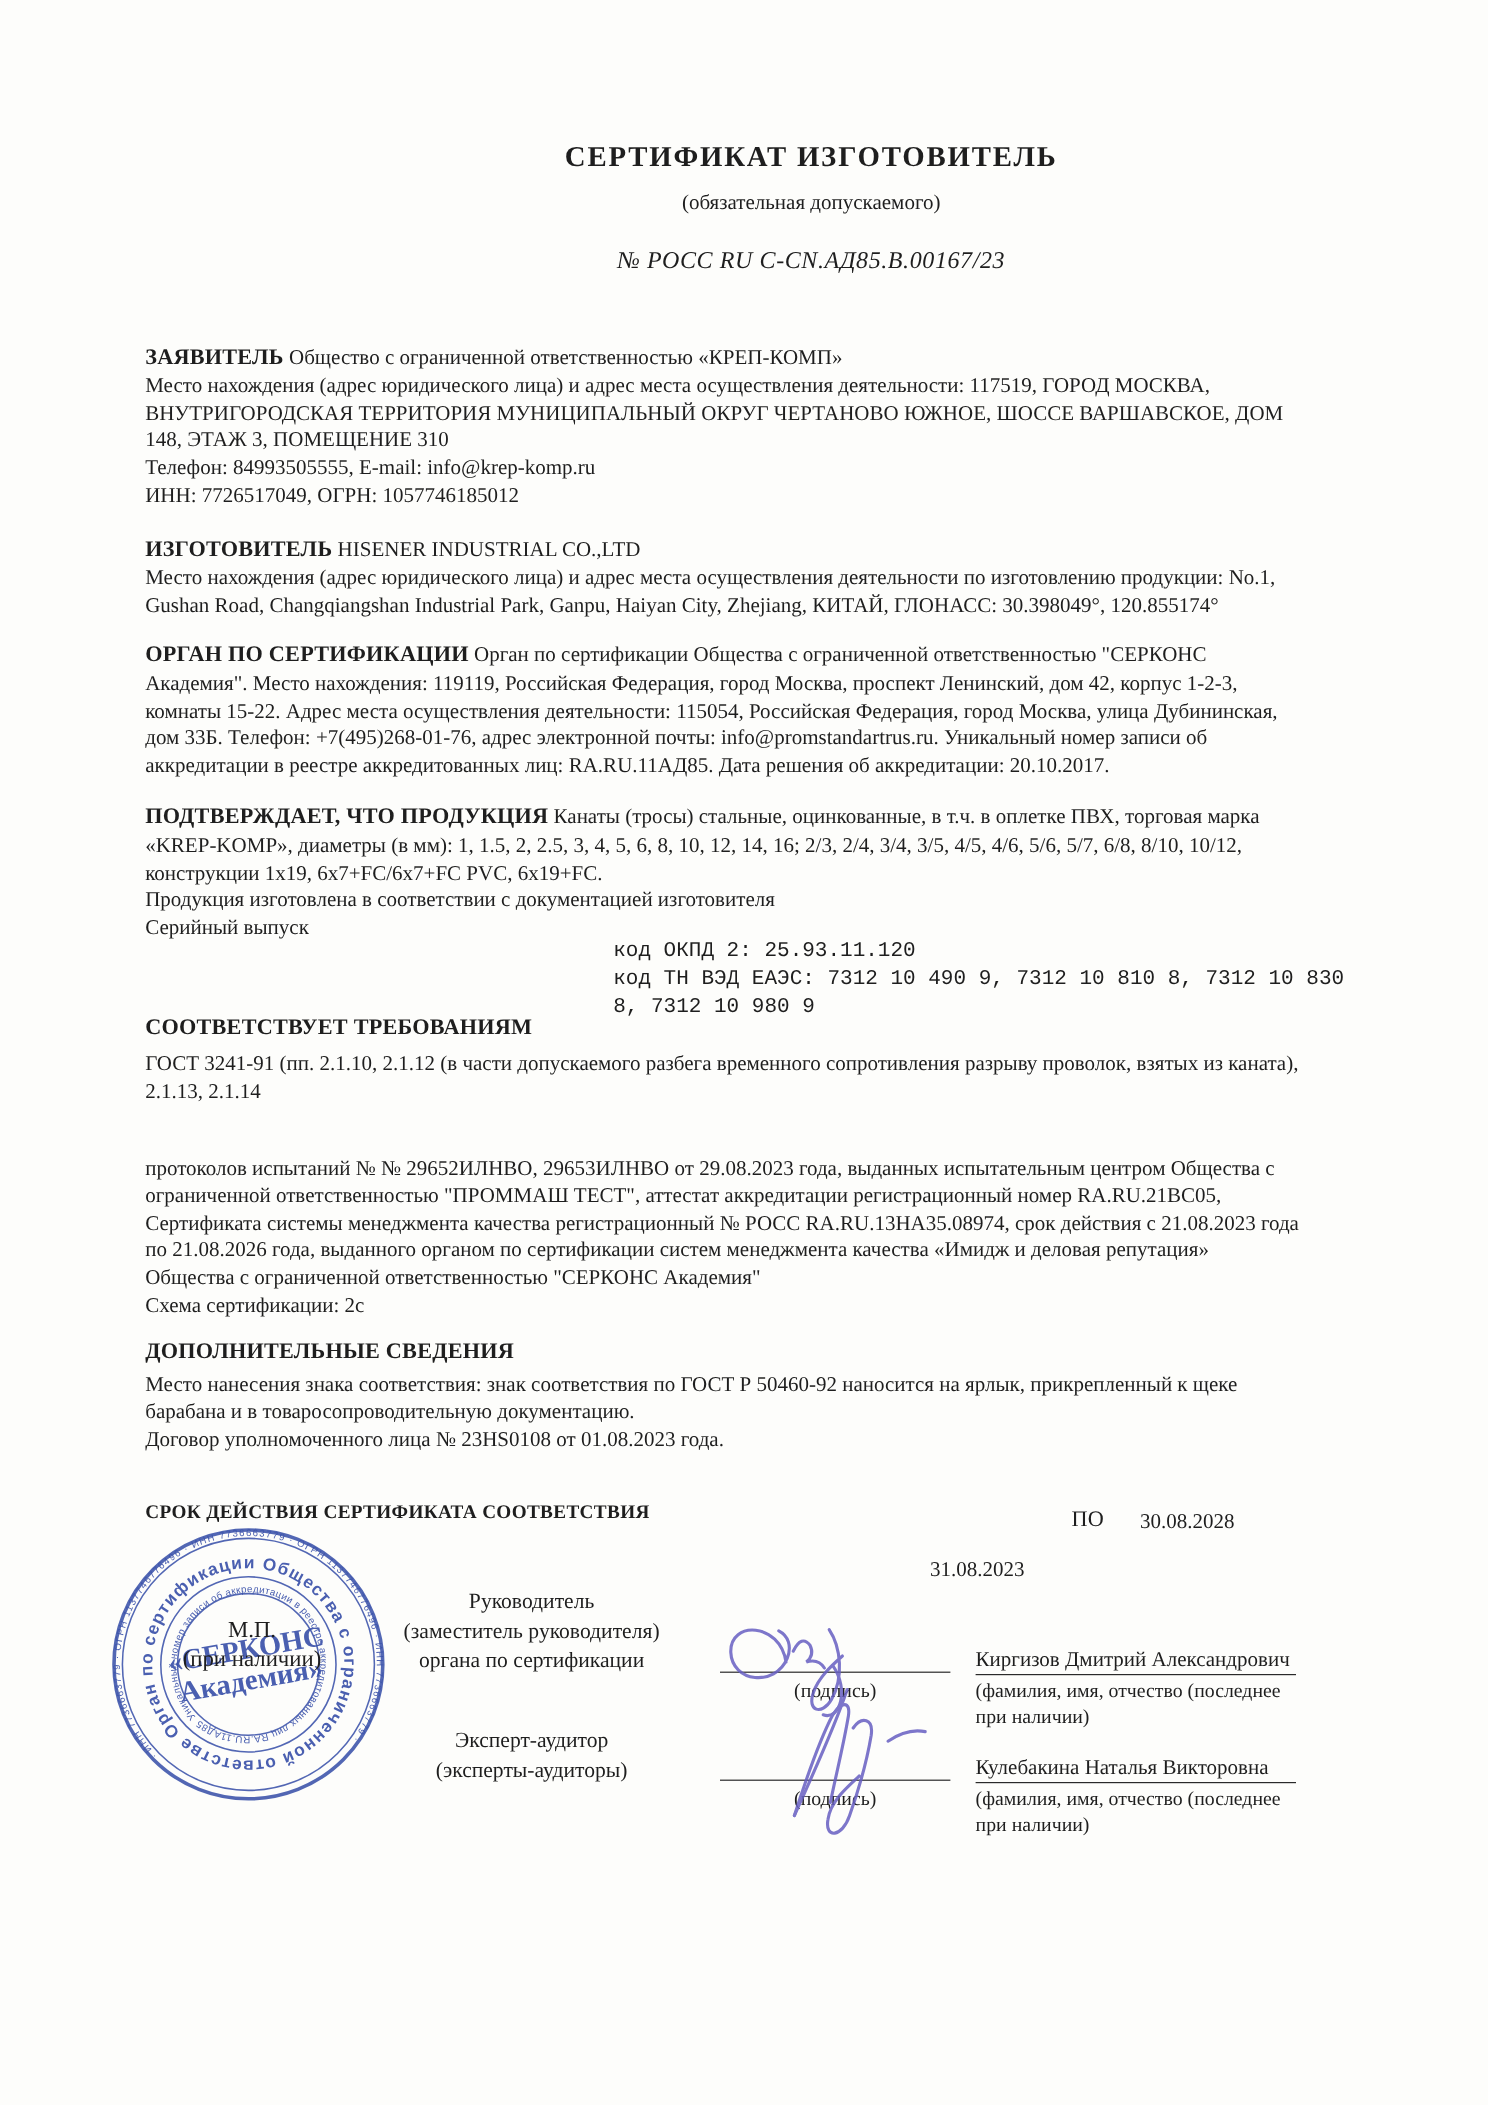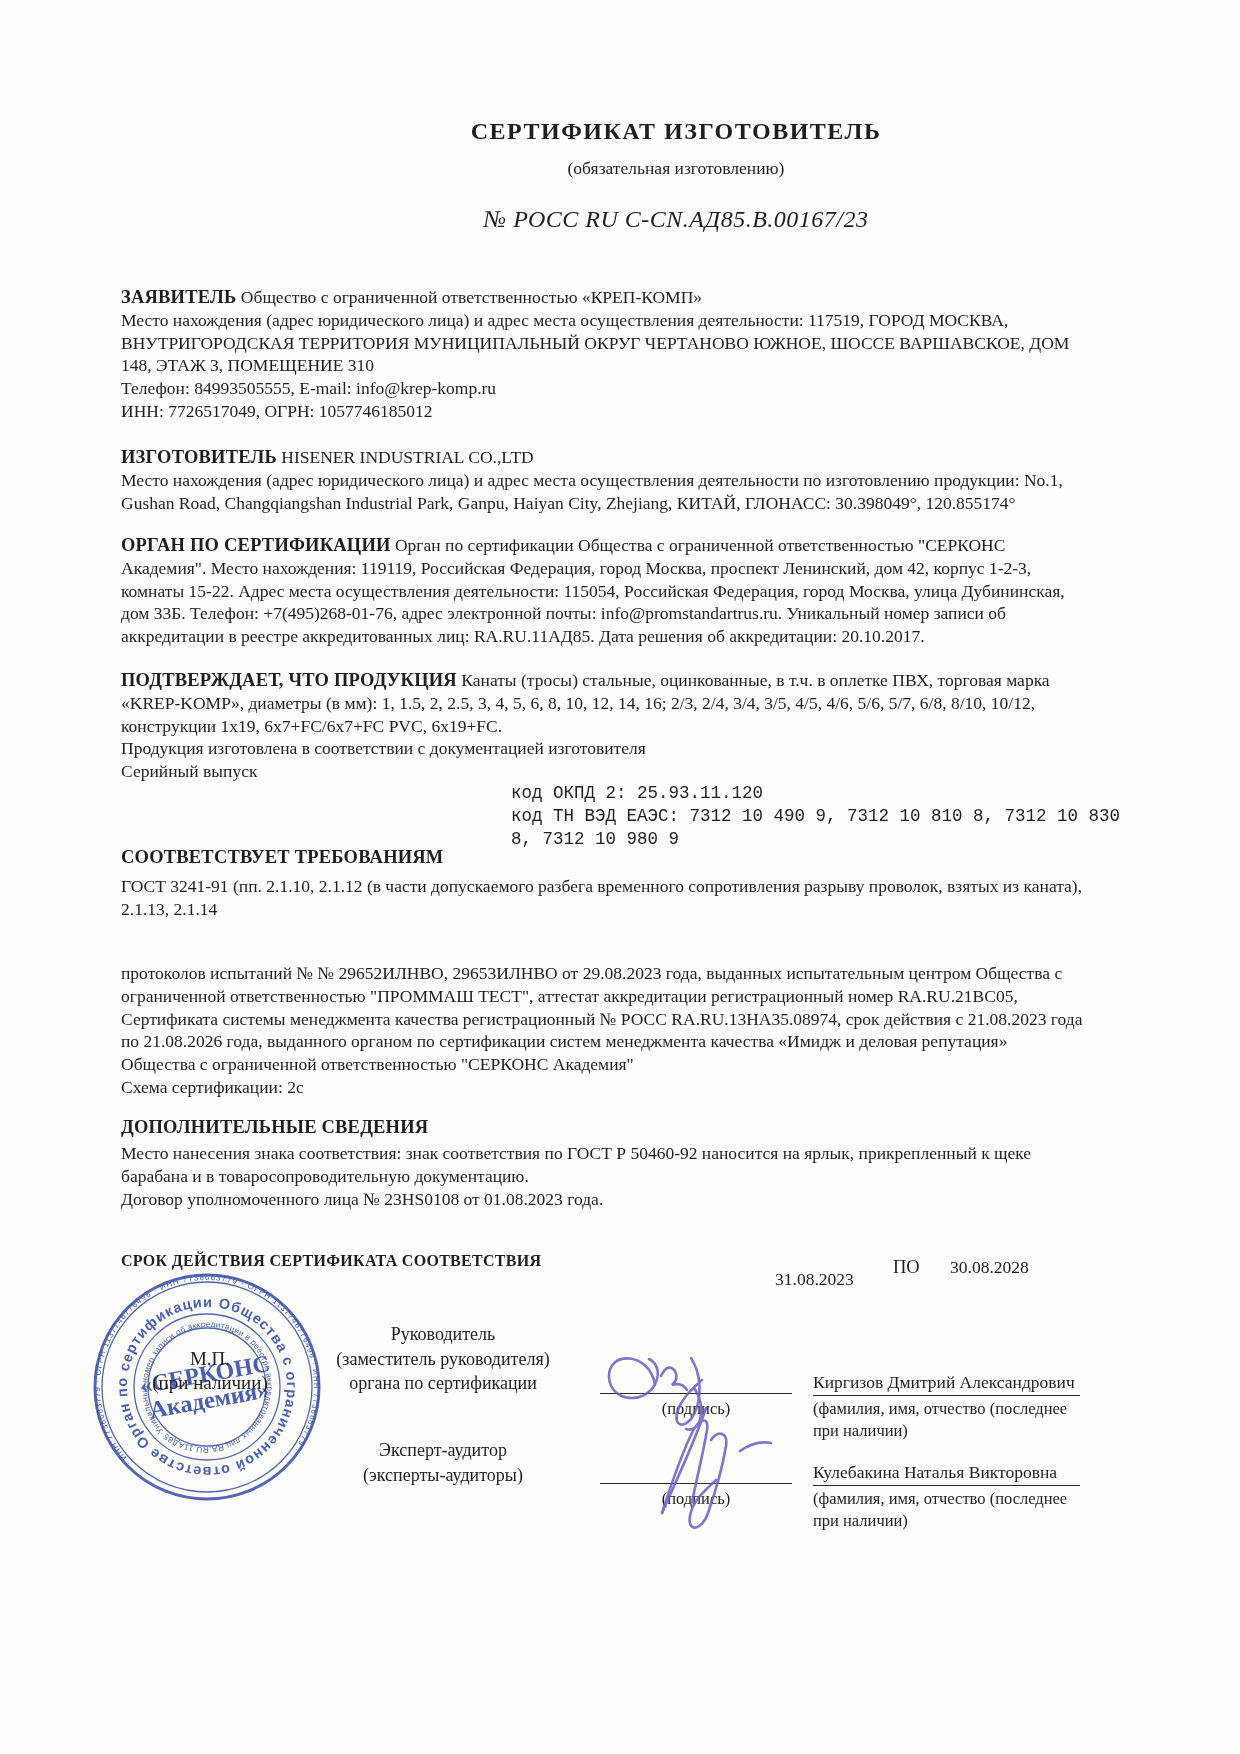--- a/index.html
+++ b/index.html
@@ -10,36 +10,36 @@
     overflow:hidden;
   }
   .abs{position:absolute;}
   .center{text-align:center;}
   .pre{white-space:pre-line;}
   .body-text{font-size:17.5px;line-height:22.8px;}
   .h-run{font-weight:bold;font-size:18.5px;letter-spacing:.2px;}
   .h-block{font-weight:bold;font-size:18.5px;letter-spacing:.2px;}
   .title{font-weight:bold;font-size:24px;letter-spacing:1.5px;}
   .subtitle{font-size:17.5px;}
-  .cert-no{font-style:italic;font-size:24px;letter-spacing:.5px;}
+  .cert-no{font-style:italic;font-size:20px;letter-spacing:.5px;}
   .validity-h{font-weight:bold;font-size:16px;letter-spacing:.3px;}
   .sig-label{font-size:18px;line-height:24.5px;}
   .sig-caption{font-size:16.5px;line-height:21.5px;}
   .sig-name{font-size:17.5px;}
   .underline-box{border-bottom:1.6px solid #2a2a2a;}
   .mp{font-size:19px;line-height:24px;}
   .stamp-svg,.ink-svg{position:absolute;pointer-events:none;}
 </style>
 </head>
 <body>
 
 <div class="page">
 
   <div class="abs center title" style="left:121px;top:118px;width:1110px;">СЕРТИФИКАТ ИЗГОТОВИТЕЛЬ</div>
-  <div class="abs center subtitle" style="left:121px;top:158px;width:1110px;">(обязательная изготовлению)</div>
+  <div class="abs center subtitle" style="left:121px;top:158px;width:1110px;">(обязательная допускаемого)</div>
   <div class="abs center cert-no" style="left:121px;top:206px;width:1110px;">№ РОСС RU С-CN.АД85.В.00167/23</div>
 
   <div class="abs body-text" style="left:121px;top:286px;width:1060px;">
     <span class="h-run">ЗАЯВИТЕЛЬ</span>
     <span class="pre">Общество с ограниченной ответственностью «КРЕП-КОМП»
 Место нахождения (адрес юридического лица) и адрес места осуществления деятельности: 117519, ГОРОД МОСКВА,
 ВНУТРИГОРОДСКАЯ ТЕРРИТОРИЯ МУНИЦИПАЛЬНЫЙ ОКРУГ ЧЕРТАНОВО ЮЖНОЕ, ШОССЕ ВАРШАВСКОЕ, ДОМ
 148, ЭТАЖ 3, ПОМЕЩЕНИЕ 310
 Телефон: 84993505555, E-mail: info@krep-komp.ru
 ИНН: 7726517049, ОГРН: 1057746185012</span>
@@ -82,21 +82,21 @@
 по 21.08.2026 года, выданного органом по сертификации систем менеджмента качества «Имидж и деловая репутация»
 Общества с ограниченной ответственностью "СЕРКОНС Академия"
 Схема сертификации: 2с</div>
 
   <div class="abs h-block" style="left:121px;top:1117px;width:1060px;">ДОПОЛНИТЕЛЬНЫЕ СВЕДЕНИЯ</div>
   <div class="abs body-text pre" style="left:121px;top:1142px;width:1060px;">Место нанесения знака соответствия: знак соответствия по ГОСТ Р 50460-92 наносится на ярлык, прикрепленный к щеке
 барабана и в товаросопроводительную документацию.
 Договор уполномоченного лица № 23HS0108 от 01.08.2023 года.</div>
 
   <div class="abs validity-h" style="left:121px;top:1252px;width:560px;">СРОК ДЕЙСТВИЯ СЕРТИФИКАТА СООТВЕТСТВИЯ</div>
-  <div class="abs body-text" style="left:775px;top:1268px;text-align:center;">31.08.2023</div>
+  <div class="abs body-text" style="left:775px;top:1296px;text-align:center;">31.08.2023</div>
   <div class="abs body-text" style="left:893px;top:1256px;font-size:18.5px;">ПО</div>
   <div class="abs body-text" style="left:950px;top:1256px;">30.08.2028</div>
 
   <svg class="stamp-svg" style="left:88px;top:1268px;" width="238" height="238" viewBox="0 0 238 238">
     <defs>
       <path id="ringOuterPath" d="M 43.3,194.7 A 107,107 0 0 1 194.7,43.3 A 107,107 0 0 1 43.3,194.7"></path>
       <path id="ringMainPath" d="M 62.4,175.6 A 80,80 0 0 1 175.6,62.4 A 80,80 0 0 1 62.4,175.6"></path>
       <path id="ringInnerPath" d="M 75.2,162.8 A 62,62 0 0 1 162.8,75.2 A 62,62 0 0 1 75.2,162.8"></path>
     </defs>
     <g fill="none" stroke="#3b52aa" opacity="0.88">

